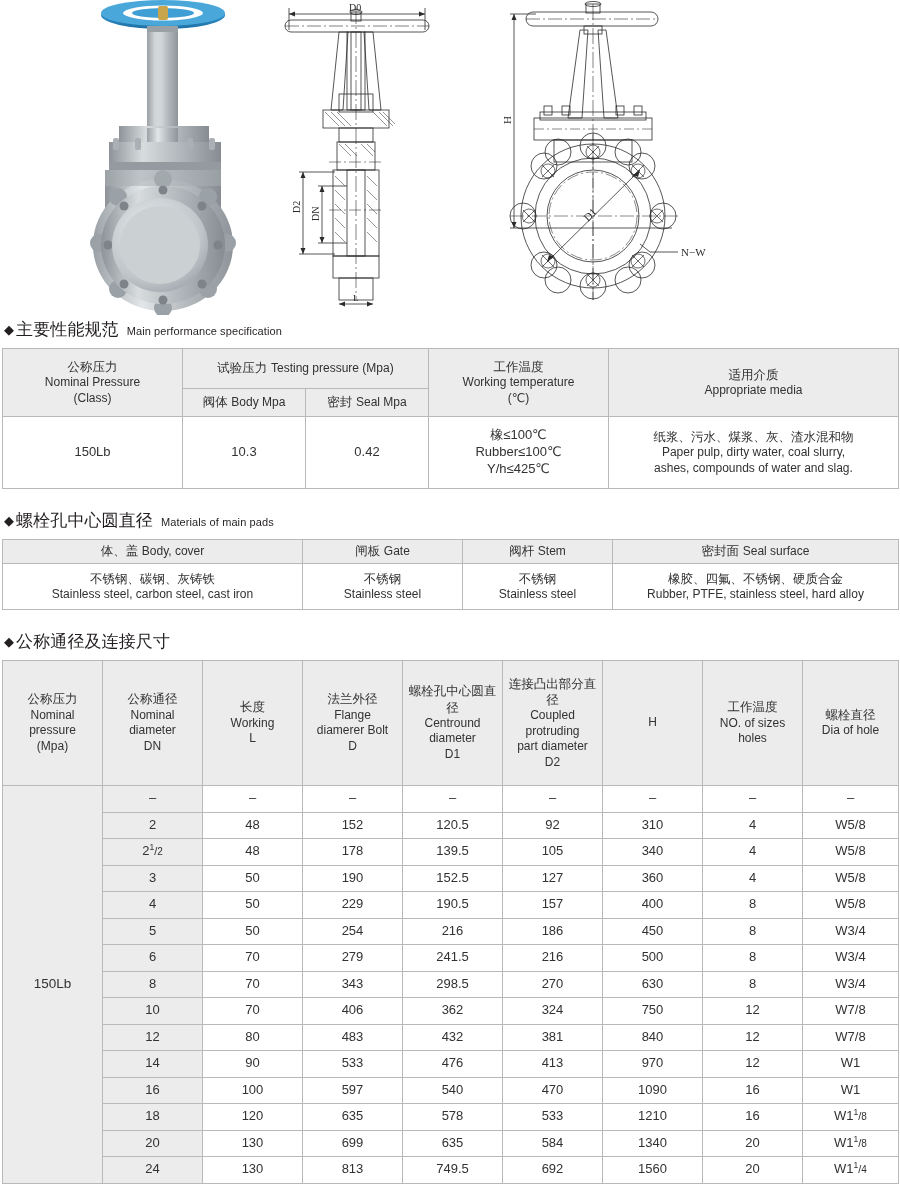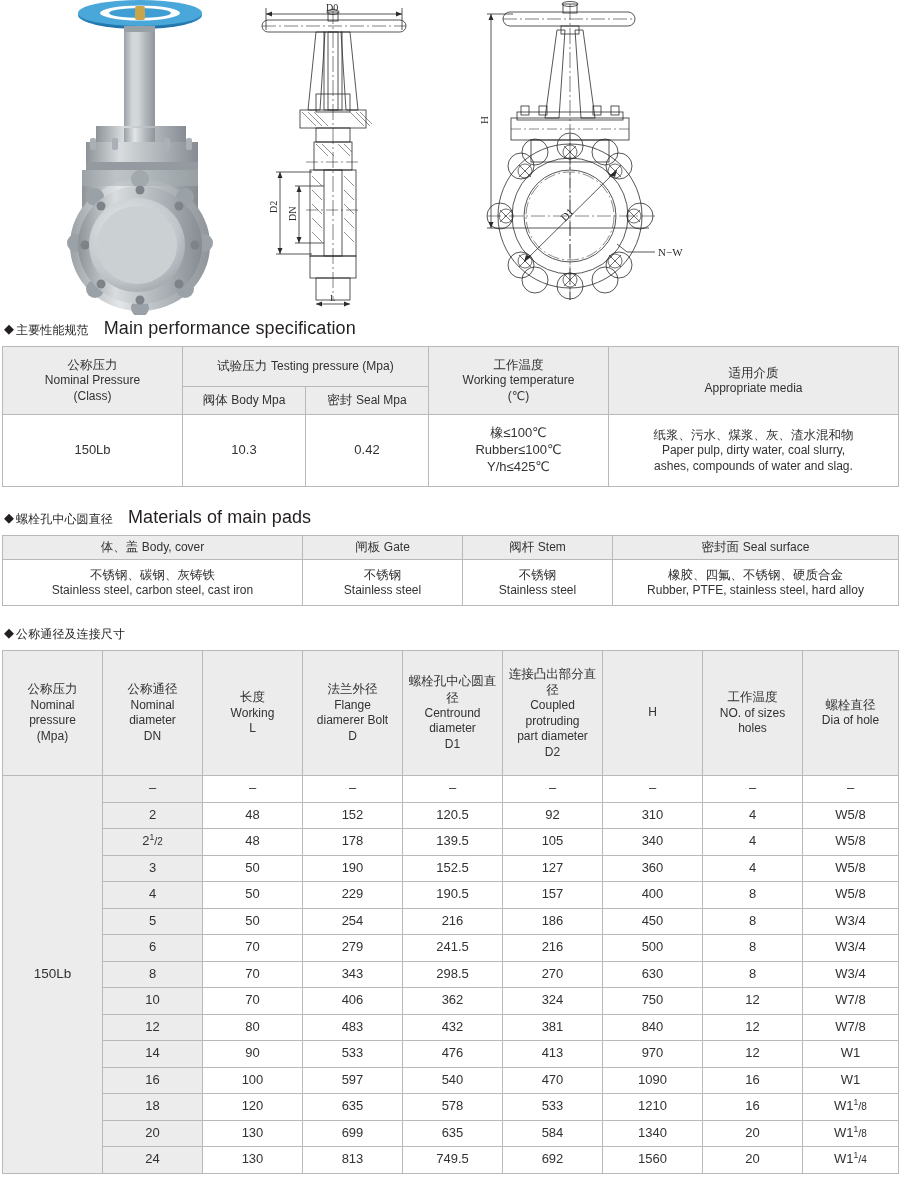--- a/index.html
+++ b/index.html
@@ -12,43 +12,43 @@
     overflow: hidden;
   }
   .page { position: relative; width: 900px; height: 1195px; }
 
   
   .figures {
     position: relative;
     width: 752px; height: 318px;
     display: flex;
     align-items: flex-start;
-    justify-content: center;
+    justify-content: flex-end;
   }
   .fig { position: relative; }
   .fig svg { display: block; }
 
   
   .section-head {
     display: flex;
     align-items: baseline;
     font-size: 16.5px;
     letter-spacing: .1px;
     margin: 0 0 7px 4px;
     white-space: nowrap;
   }
   .section-head .dia {
     font-size: 13px;
     margin-right: 2px;
     line-height: 1;
     position: relative;
     top: -1px;
   }
-  .section-head .cn { font-size: 12px; }
-  .section-head .en { font-size: 18px; margin-left: 15px; text-align: center; }
+  .section-head .cn { font-size: 17px; }
+  .section-head .en { font-size: 11px; margin-left: 8px; text-align: center; }
 
   
   table {
     border-collapse: collapse;
     width: 896px;
     margin-left: 2px;
     table-layout: fixed;
   }
   th, td {
     border: 1px solid #b9b9b9;

